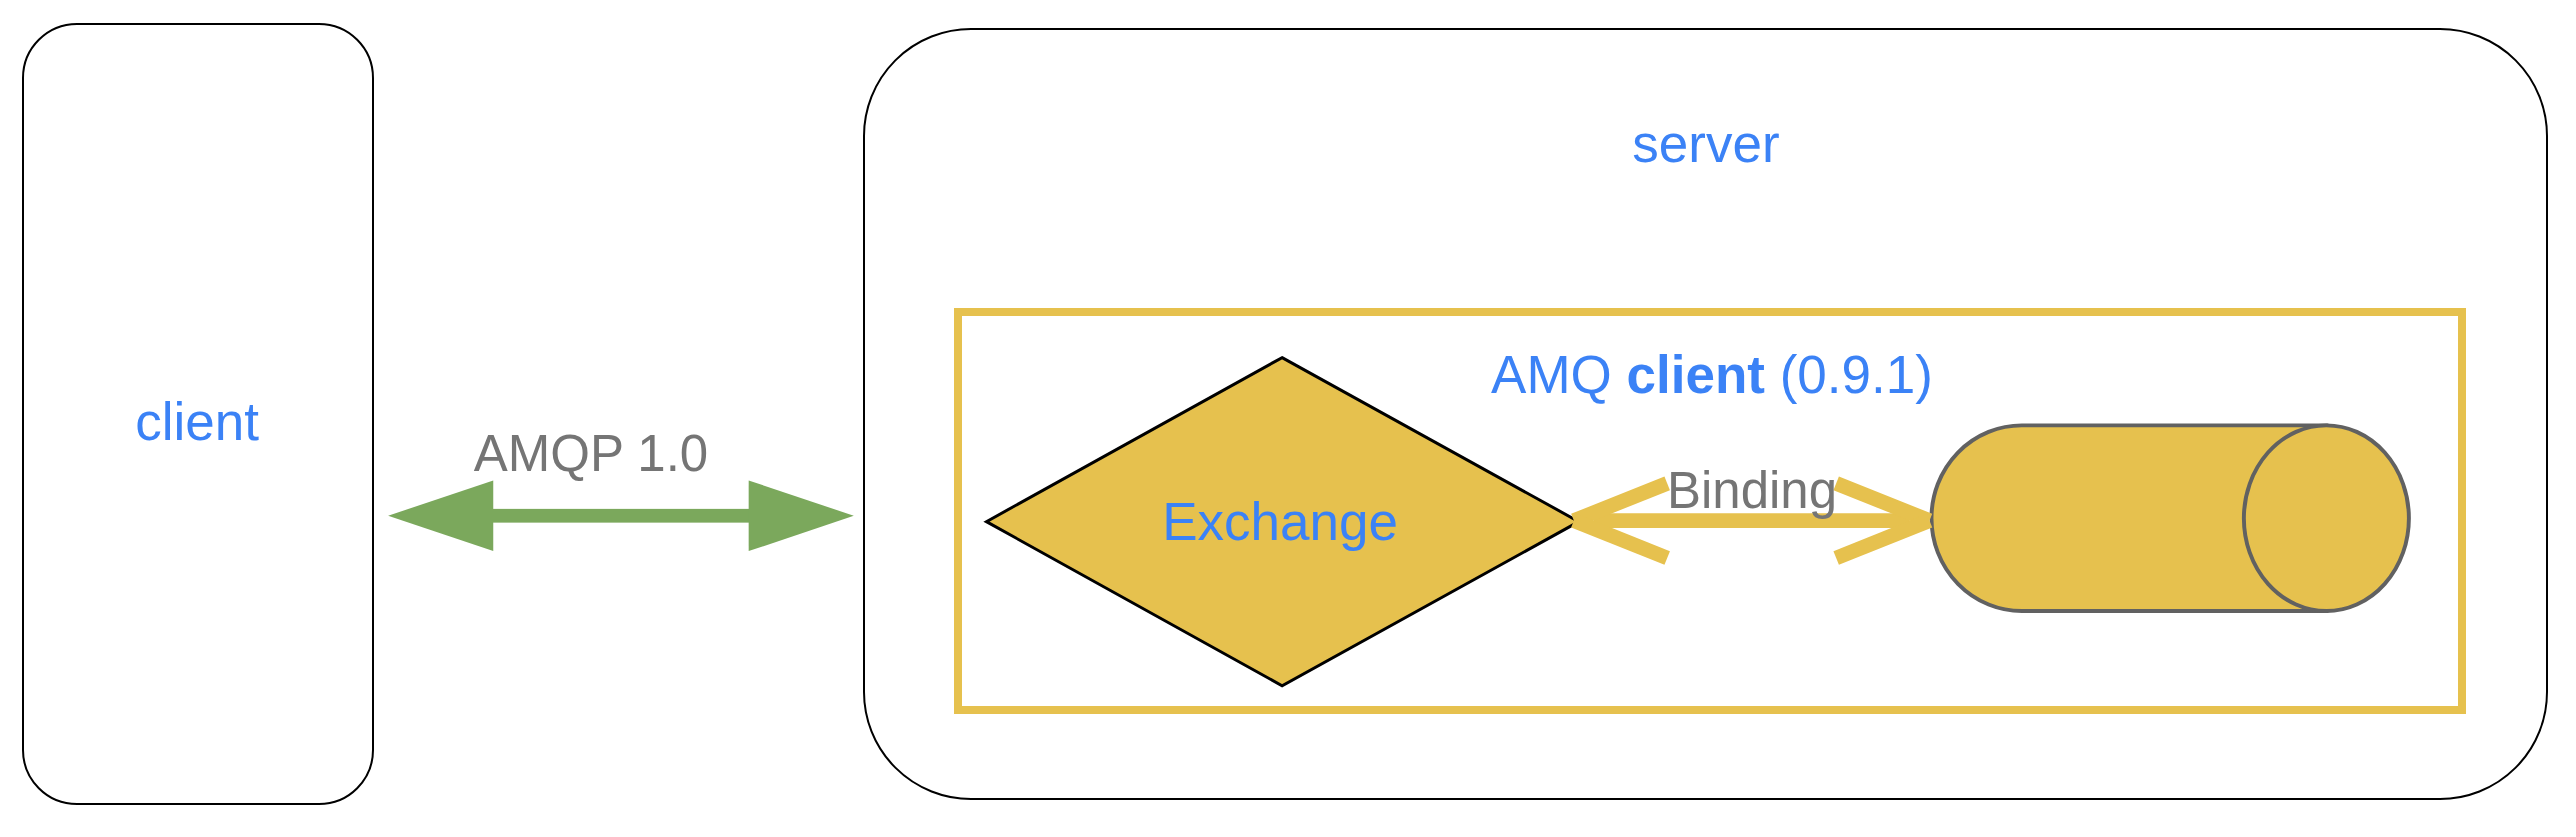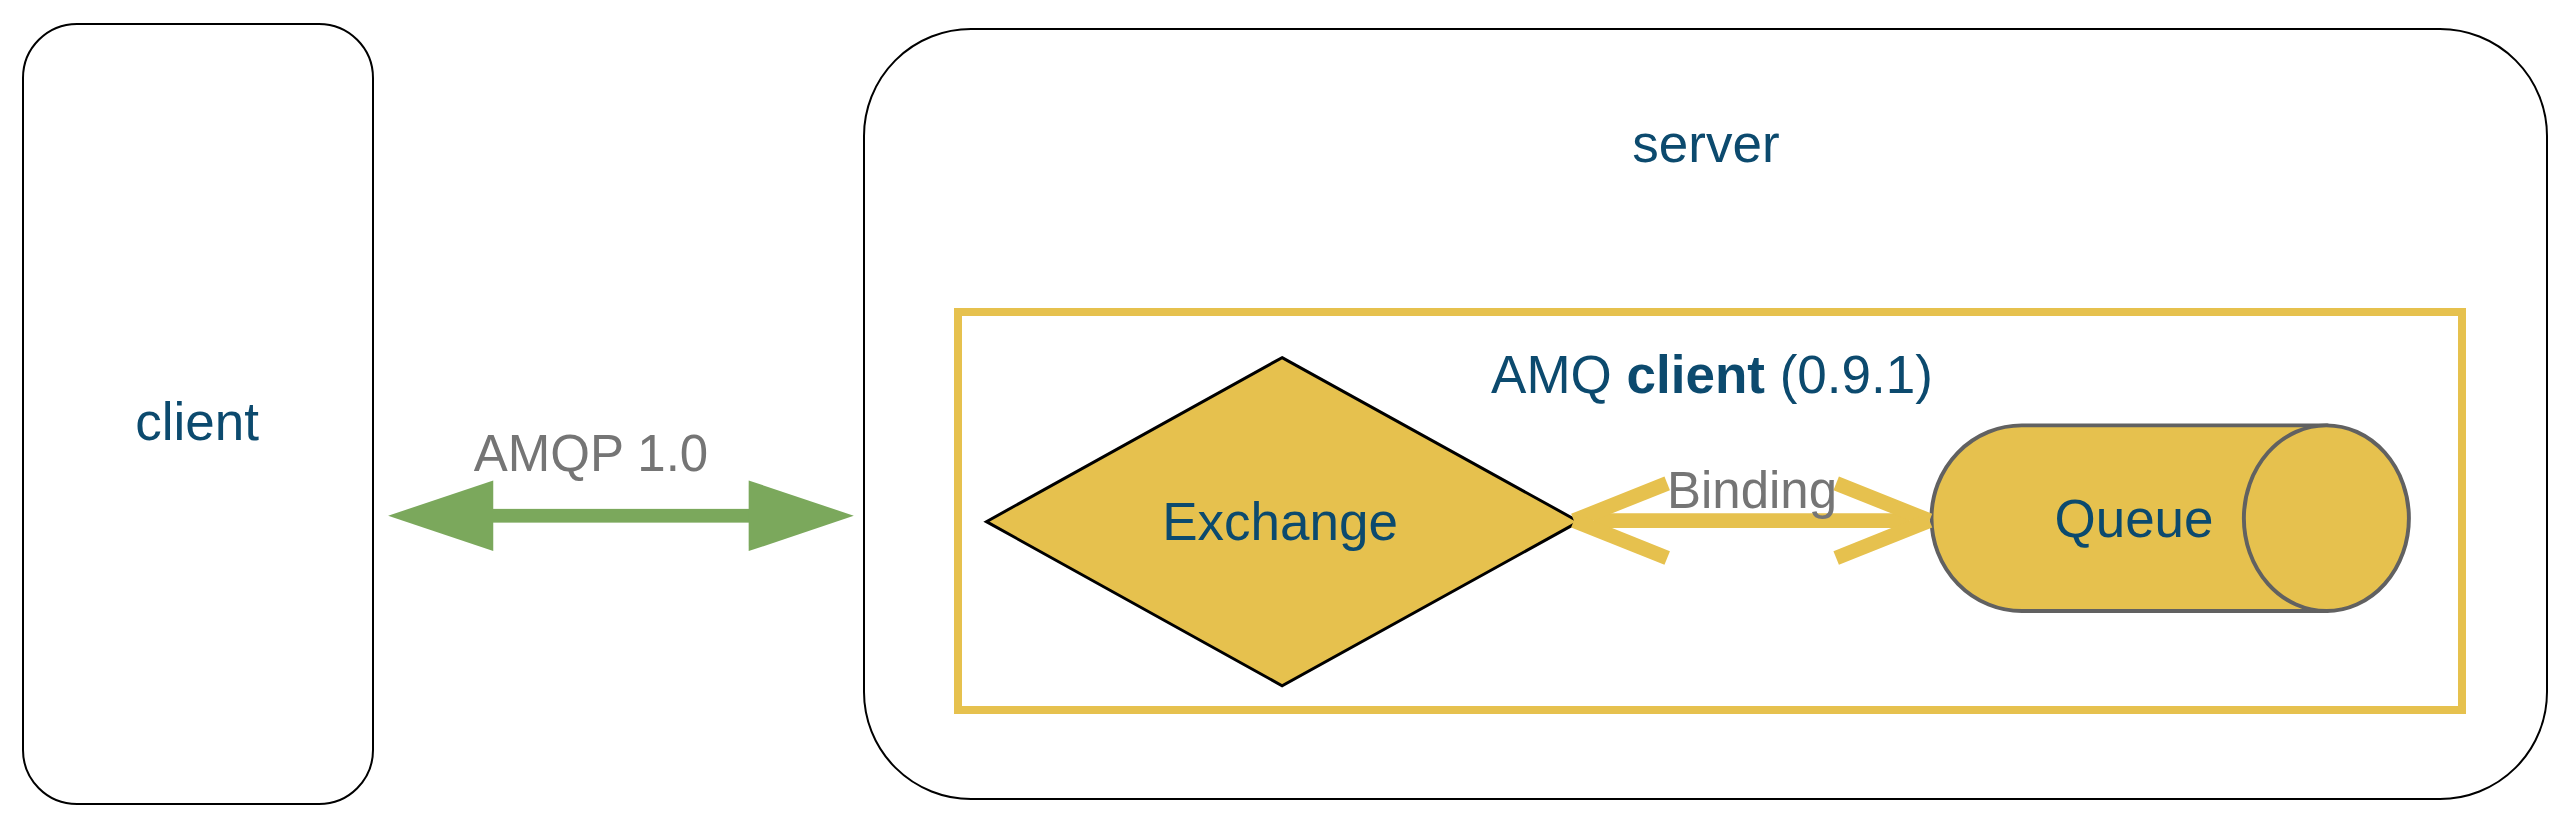--- a/index.html
+++ b/index.html
@@ -27,21 +27,21 @@
     box-sizing: border-box;
   }
   .shape-layer {
     position: absolute;
     left: 0; top: 0; width: 2576px; height: 837px;
   }
   .lbl {
     position: absolute;
     transform: translate(-50%, -50%);
     white-space: nowrap;
-    color: #0c4a6e;
+    color: #3b82f6;
     font-size: 53px;
     line-height: 1.1;
   }
   .lbl-gray { color: #757575; font-size: 51px; }
   .lbl-client   { left: 197px;  top: 422px; text-align: center; }
   .lbl-server   { left: 1706px; top: 144px; }
   .lbl-amqp     { left: 591px;  top: 454px; }
   .lbl-amq-title{ left: 1712px; top: 375px; }
   .lbl-exchange { left: 1280px; top: 522px; }
   .lbl-binding  { left: 1752px; top: 491px; }
@@ -88,16 +88,15 @@
   <div class="lbl lbl-gray lbl-amqp">AMQP 1.0</div>
 
   <div class="lbl lbl-server">server</div>
 
   <div class="lbl lbl-amq-title"><span>AMQ </span><span class="bold">client</span><span> (0.9.1)</span></div>
 
   <div class="lbl lbl-exchange">Exchange</div>
 
   <div class="lbl lbl-gray lbl-binding">Binding</div>
 
-  <div class="lbl lbl-queue">Queue</div>
 
 </div>
 
 
 </body></html>

